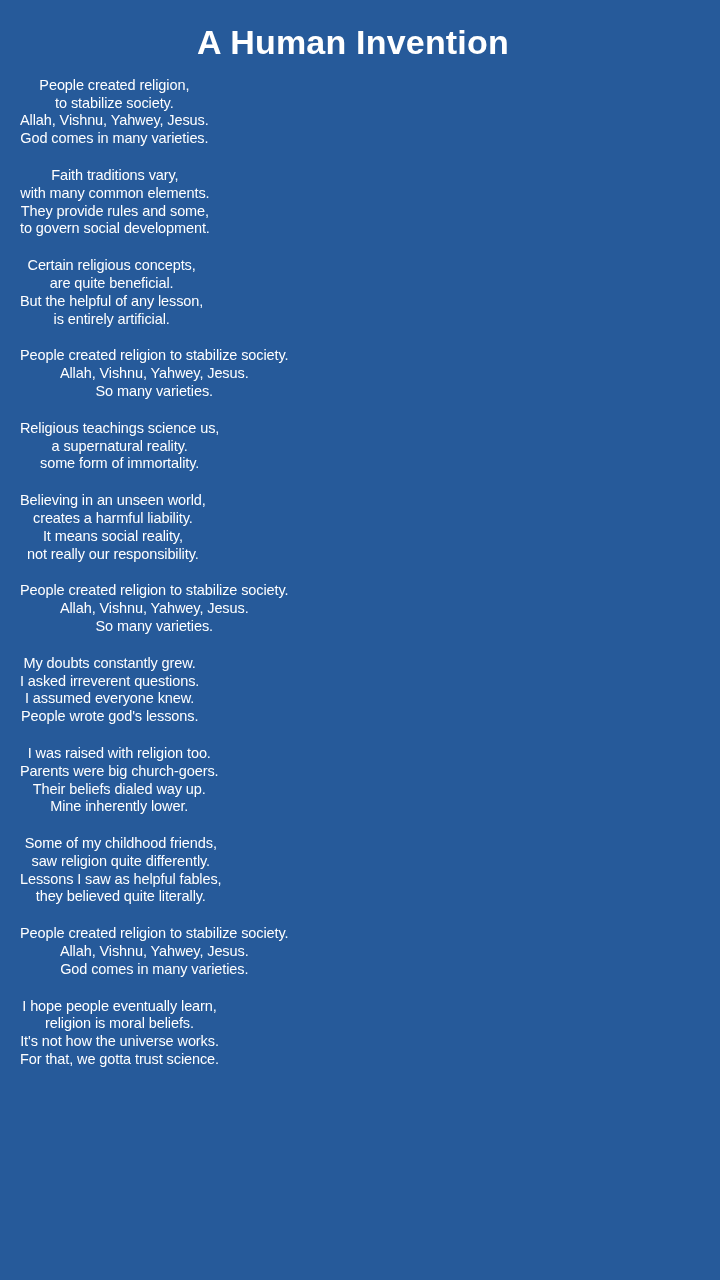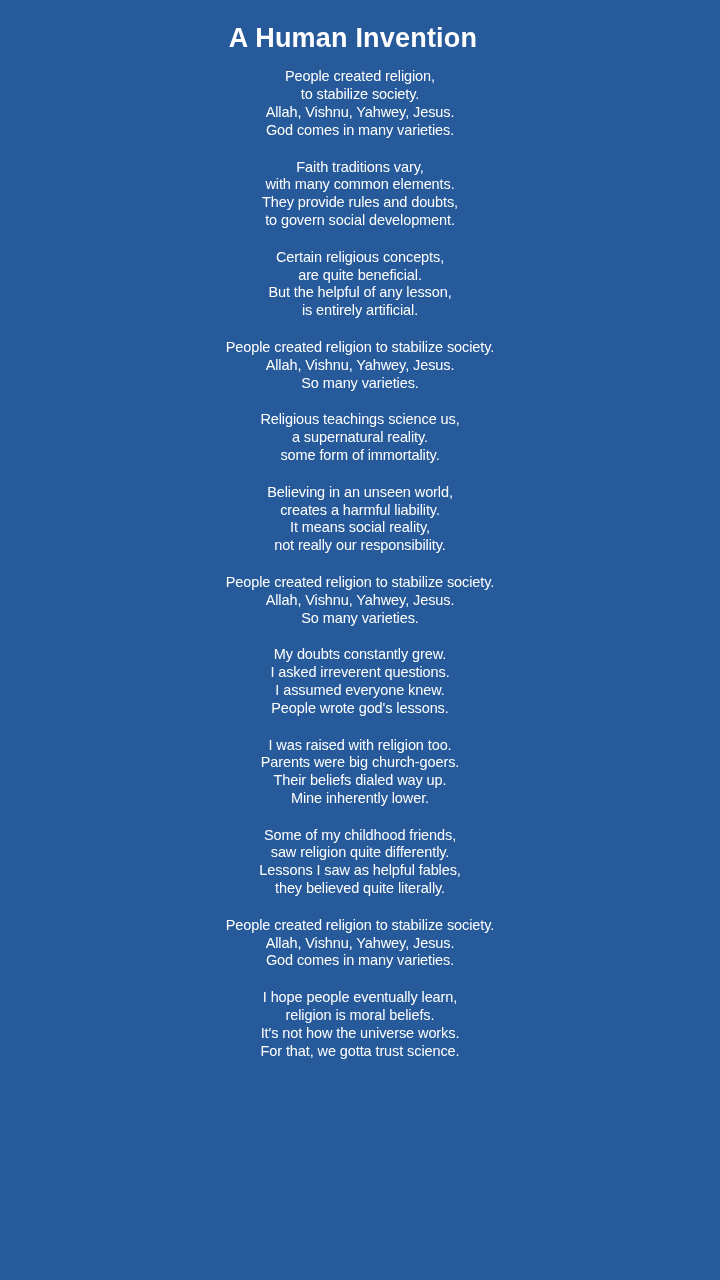--- a/index.html
+++ b/index.html
@@ -17,32 +17,32 @@
   .page {
     width: 720px;
     height: 1280px;
     box-sizing: border-box;
     padding: 18px 20px 0 20px;
     display: flex;
     flex-direction: column;
     align-items: center;
   }
   .poem-title {
-    font-size: 27px;
+    font-size: 34px;
     font-weight: bold;
     letter-spacing: 0.2px;
     text-align: center;
     margin: 4px 14px 14px 0;
     line-height: 1.2;
   }
   .stanzas {
     width: 100%;
     display: flex;
     flex-direction: column;
-    align-items: center;
+    align-items: flex-start;
   }
   .stanza {
     text-align: center;
     margin-bottom: 19px;
   }
   .line {
     font-size: 14.5px;
     line-height: 17.8px;
     text-align: center;
     white-space: pre-wrap;
@@ -59,21 +59,21 @@
     <div class="stanza">
       <div class="line">People created religion,</div>
       <div class="line">to stabilize society.</div>
       <div class="line">Allah, Vishnu, Yahwey, Jesus.</div>
       <div class="line">God comes in many varieties.</div>
     </div>
 
     <div class="stanza">
       <div class="line">Faith traditions vary,</div>
       <div class="line">with many common elements.</div>
-      <div class="line">They provide rules and doubts,</div>
+      <div class="line">They provide rules and some,</div>
       <div class="line">to govern social development.</div>
     </div>
 
     <div class="stanza">
       <div class="line">Certain religious concepts,</div>
       <div class="line">are quite beneficial.</div>
       <div class="line">But the helpful of any lesson,</div>
       <div class="line">is entirely artificial.</div>
     </div>
 

